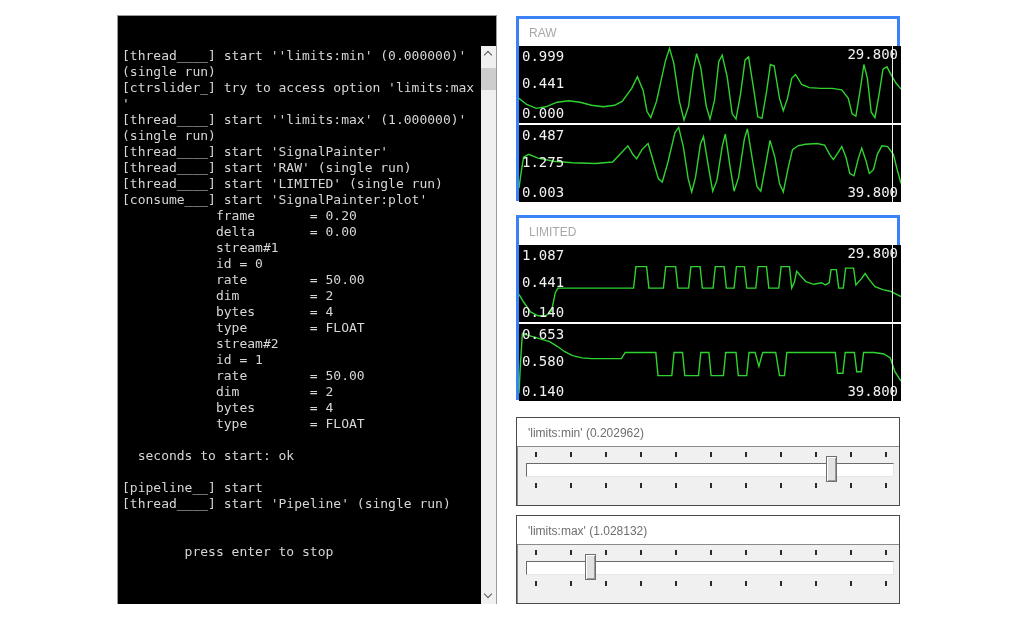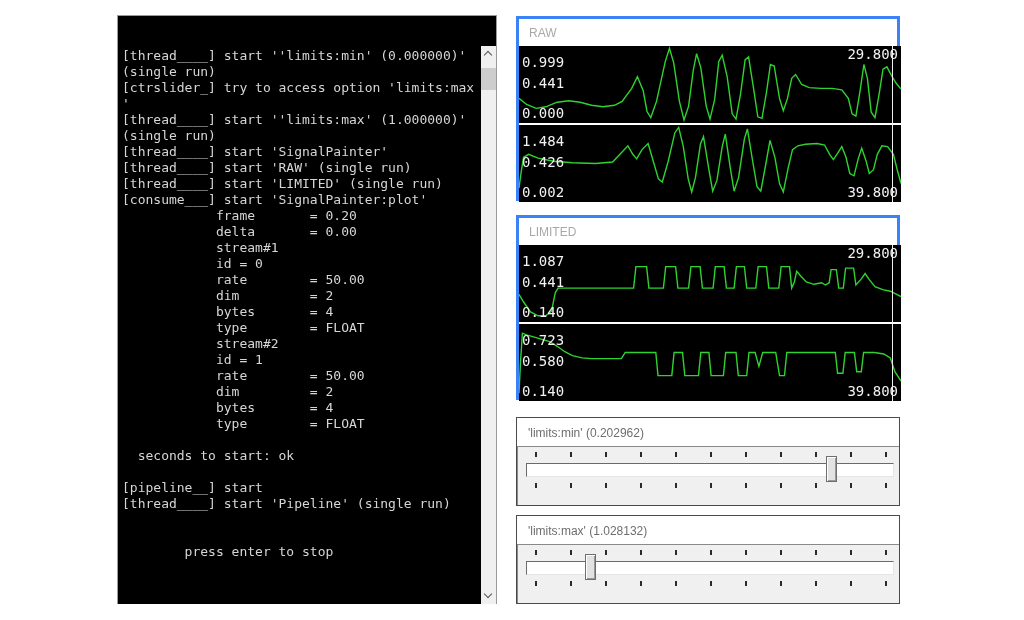--- a/index.html
+++ b/index.html
@@ -35,21 +35,21 @@
   
   .plot-panel { position:absolute; left:516px; width:384px; height:185px; border:3px solid #3b82f6; background:#fff; }
   .plot-title { position:absolute; left:10px; top:7px; font-size:12px; color:#a8a8a8; }
   .plot-black { position:absolute; left:0; top:27px; width:382px; height:156px; background:#000; }
   .subplot { position:absolute; left:0; width:382px; height:77px; }
   .subplot svg { position:absolute; left:0; top:0; width:382px; height:77px; }
   .sub1 { top:0; } .sub2 { top:79px; }
   .sep-line { position:absolute; left:0; top:77px; width:382px; height:2px; background:#ffffff; }
   .cursor-line { position:absolute; top:0; left:373px; width:1px; height:156px; background:#efefef; }
   .plbl { position:absolute; font-family:"DejaVu Sans Mono", monospace; font-size:14px; color:#f2f2f2; white-space:nowrap; }
-  .lbl-top { left:3px; top:8px;text-align:right; }
+  .lbl-top { left:3px; top:2px;text-align:right; }
   .lbl-mid { left:3px; top:29px; }
   .lbl-bot { left:3px; top:59px; }
   .lbl-right-top { right:3px; top:0px; }
   .lbl-right-bot { right:3px; top:59px; }
 
   
   .slider-panel { position:absolute; left:516px; width:384px; height:89px; border:1px solid #4a4a4a; background:#fff; }
   .slider-title { position:absolute; left:11px; top:8px; font-size:12px; color:#6e6e6e; white-space:nowrap; }
   .slider-area { position:absolute; left:0; top:28px; width:382px; height:59px; background:#f0f0f0;
                  border-top:1px solid #8a8a8a; border-left:1px solid #8a8a8a; }
@@ -120,23 +120,23 @@
       <span class="plbl lbl-top">0.999</span>
       <span class="plbl lbl-mid">0.441</span>
       <span class="plbl lbl-bot">0.000</span>
       <span class="plbl lbl-right-top">29.800</span>
     </div>
     <div class="sep-line"></div>
     <div class="subplot sub2">
       <svg viewBox="0 0 382 77" preserveAspectRatio="none">
           <polyline points="0.0,63.1 2.3,46.2 4.6,32.3 9.6,29.3 19.1,33.1 34.4,36.2 53.5,37.7 76.4,38.5 93.6,37.0 102.4,27.7 108.9,20.8 113.8,29.3 117.7,33.9 123.0,24.6 129.1,18.5 134.5,37.0 139.4,53.9 143.3,57.0 149.0,37.0 155.9,7.7 159.7,2.3 164.3,21.6 169.2,53.9 172.7,67.0 176.5,52.4 181.4,19.3 184.5,11.6 189.9,44.7 193.7,66.2 197.9,55.4 203.2,21.6 206.3,9.2 211.2,42.4 215.1,66.2 219.6,52.4 225.4,13.9 228.4,3.9 233.8,37.0 238.0,61.6 241.8,66.2 247.2,37.0 251.0,15.4 255.9,32.3 260.5,58.5 264.3,67.0 269.3,42.4 273.5,24.6 278.9,20.8 286.5,19.3 298.0,18.5 305.6,20.0 310.6,29.3 314.4,34.6 319.0,27.7 322.8,21.6 327.0,32.3 330.8,48.5 335.0,50.8 339.2,33.9 342.7,23.1 346.9,35.4 350.3,48.5 354.5,44.7 358.3,29.3 362.9,20.8 368.6,21.6 374.4,29.3 378.2,44.7 382.0,58.5" fill="none" stroke="#2fd32f" stroke-width="1.4"></polyline>
         </svg>
-      <span class="plbl lbl-top">1.484</span>
-      <span class="plbl lbl-mid">0.426</span>
-      <span class="plbl lbl-bot">0.002</span>
+      <span class="plbl lbl-top">0.487</span>
+      <span class="plbl lbl-mid">1.275</span>
+      <span class="plbl lbl-bot">0.003</span>
       <span class="plbl lbl-right-bot">39.800</span>
     </div>
     <div class="cursor-line"></div>
   </div>
 </div>
 
 <div class="plot-panel" style="top:215px">
   <div class="plot-title">LIMITED</div>
   <div class="plot-black">
     <div class="subplot sub1">
@@ -146,21 +146,21 @@
       <span class="plbl lbl-top">1.087</span>
       <span class="plbl lbl-mid">0.441</span>
       <span class="plbl lbl-bot">0.140</span>
       <span class="plbl lbl-right-top">29.800</span>
     </div>
     <div class="sep-line"></div>
     <div class="subplot sub2">
       <svg viewBox="0 0 382 77" preserveAspectRatio="none">
           <polyline points="0.0,69.3 1.5,38.5 3.4,9.2 7.6,10.8 15.3,13.1 22.9,15.4 30.6,17.7 38.2,22.3 45.8,27.7 53.5,31.6 63.0,33.9 72.6,34.6 87.9,34.6 102.4,34.6 106.2,28.5 118.4,28.5 133.7,28.5 136.8,28.5 139.0,51.6 152.8,51.6 155.1,28.5 163.5,28.5 165.8,51.6 179.5,51.6 181.8,28.5 189.9,28.5 192.1,51.6 204.4,51.6 206.7,28.5 217.0,28.5 219.3,51.6 227.7,51.6 230.0,28.5 236.1,28.5 239.9,42.4 243.7,28.5 256.7,28.5 260.5,51.6 265.5,51.6 267.8,28.5 282.7,28.5 298.0,28.5 316.3,28.5 318.6,49.3 323.9,49.3 326.2,28.5 335.4,28.5 337.7,47.7 342.3,47.7 344.6,28.5 355.3,28.5 364.8,30.0 371.3,33.9 375.9,47.7 382.0,57.0" fill="none" stroke="#2fd32f" stroke-width="1.4"></polyline>
         </svg>
-      <span class="plbl lbl-top">0.723</span>
+      <span class="plbl lbl-top">0.653</span>
       <span class="plbl lbl-mid">0.580</span>
       <span class="plbl lbl-bot">0.140</span>
       <span class="plbl lbl-right-bot">39.800</span>
     </div>
     <div class="cursor-line"></div>
   </div>
 </div>
 
 <div class="slider-panel" style="top:417px">
   <div class="slider-title">'limits:min' (0.202962)</div>

